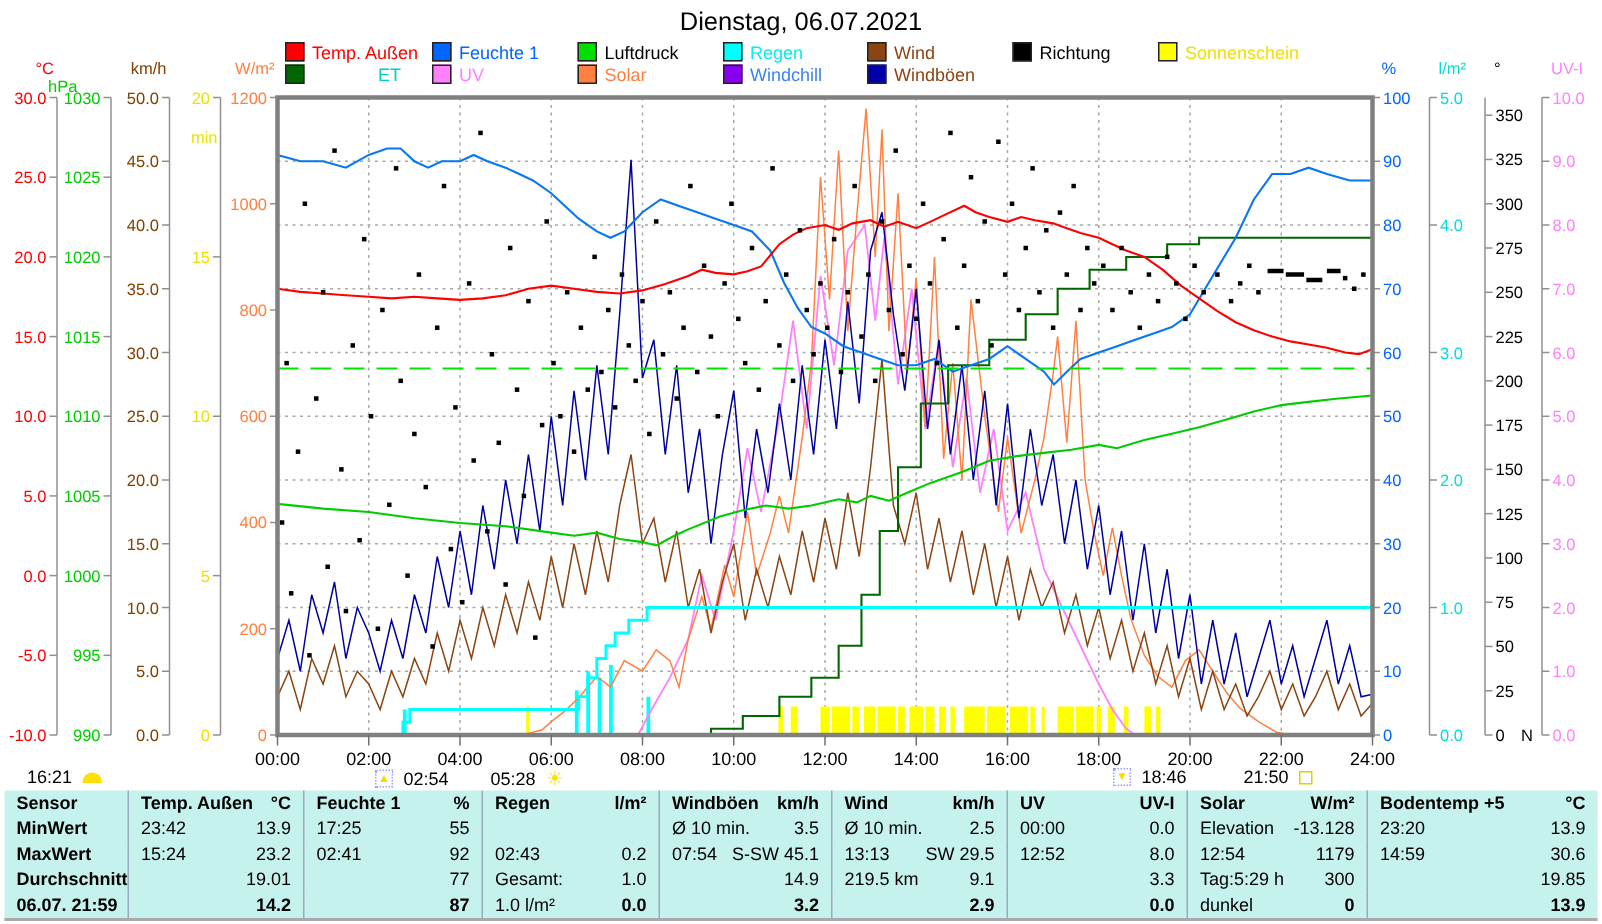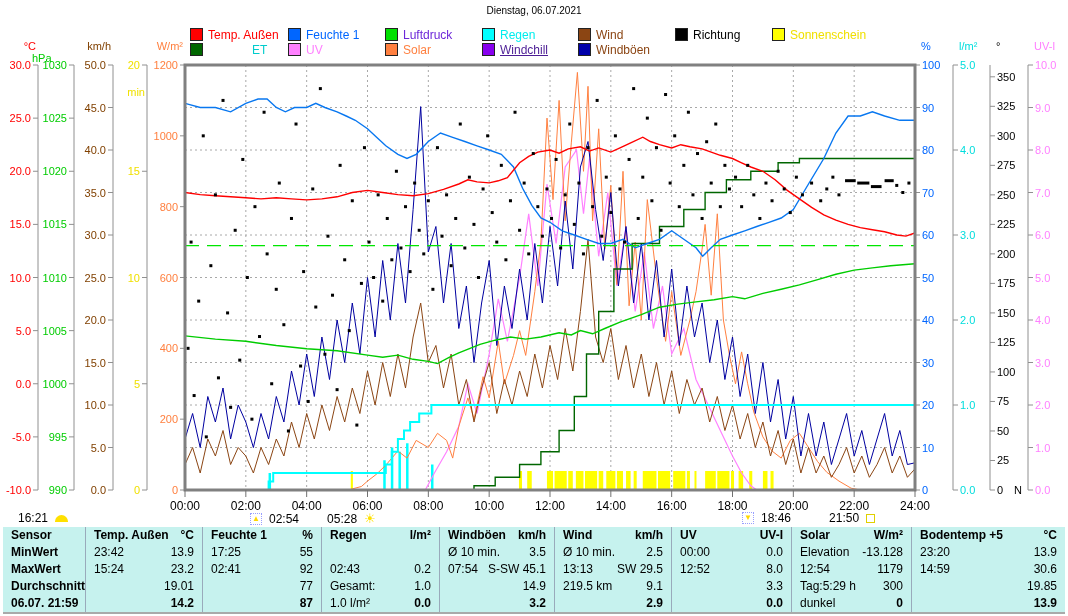--- a/index.html
+++ b/index.html
@@ -1,18 +1,18 @@
 <!DOCTYPE html>
 <html><head>
 <meta charset="utf-8">
 <style>
   html,body{margin:0;padding:0;background:#fff;}
   #app{position:relative;width:1068px;height:616px;background:#fff;overflow:hidden;
        font-family:"Liberation Sans",sans-serif;color:#000;}
-  #title{position:absolute;top:5px;left:0;width:100%;text-align:center;font-size:10px;}
+  #title{position:absolute;top:5px;left:0;width:100%;text-align:center;font-size:17px;}
   .leg-item{position:absolute;height:13px;display:flex;align-items:center;font-size:12px;white-space:nowrap;}
   .leg-box{display:inline-block;width:11px;height:11px;border:1px solid #222;margin-right:5px;flex:0 0 auto;}
   .unit-label{position:absolute;font-size:11px;white-space:nowrap;}
   svg text{font-family:"Liberation Sans",sans-serif;}
   .xlab{font-size:12px;fill:#000;}
   .ticklab{font-size:11px;}
   .marker{position:absolute;top:511px;font-size:12px;white-space:nowrap;display:flex;align-items:center;gap:7px;}
   .mk-box{display:inline-flex;width:10px;height:10px;border:1px dotted #99a0ff;align-items:center;justify-content:center;
           font-size:8px;color:#ffd700;line-height:1;}
   .mk-sun{color:#ffe000;font-size:13px;}
@@ -37,21 +37,21 @@
       <div class="leg-item" style="left: 190px; top: 28px;">
         <span class="leg-box" style="background: rgb(255, 0, 0);"></span>
         <span style="color: rgb(255, 0, 0);">Temp. Außen</span>
       </div>
       <div class="leg-item" style="left: 288px; top: 28px;">
         <span class="leg-box" style="background: rgb(0, 102, 255);"></span>
         <span style="color: rgb(0, 102, 255);">Feuchte 1</span>
       </div>
       <div class="leg-item" style="left: 385px; top: 28px;">
         <span class="leg-box" style="background: rgb(0, 224, 0);"></span>
-        <span style="color: #6d28d9;">Luftdruck</span>
+        <span style="color: #000000;">Luftdruck</span>
       </div>
       <div class="leg-item" style="left: 482px; top: 28px;">
         <span class="leg-box" style="background: rgb(0, 255, 255);"></span>
         <span style="color: rgb(0, 238, 238);">Regen</span>
       </div>
       <div class="leg-item" style="left: 578px; top: 28px;">
         <span class="leg-box" style="background: rgb(139, 69, 19);"></span>
         <span style="color: rgb(139, 69, 19);">Wind</span>
       </div>
       <div class="leg-item" style="left: 675px; top: 28px;">
@@ -69,21 +69,21 @@
       <div class="leg-item" style="left: 288px; top: 43px;">
         <span class="leg-box" style="background: rgb(255, 128, 255);"></span>
         <span style="color: rgb(255, 128, 255);">UV</span>
       </div>
       <div class="leg-item" style="left: 385px; top: 43px;">
         <span class="leg-box" style="background: rgb(255, 128, 64);"></span>
         <span style="color: rgb(255, 128, 64);">Solar</span>
       </div>
       <div class="leg-item" style="left: 482px; top: 43px;">
         <span class="leg-box" style="background: rgb(136, 0, 238);"></span>
-        <span style="color: #4c1d95; text-decoration: underline;">Windchill</span>
+        <span style="color: #3b82f6;">Windchill</span>
       </div>
       <div class="leg-item" style="left: 578px; top: 43px;">
         <span class="leg-box" style="background: rgb(0, 0, 170);"></span>
         <span style="color: rgb(139, 69, 19);">Windböen</span>
       </div>
     </div>
   <div id="units">
       <span class="unit-label" style="color: rgb(255, 0, 0); left: -4px; width: 40px; text-align: right; top: 40px;">°C</span>
       <span class="unit-label" style="color: rgb(0, 204, 0); left: 32px; width: 40px; text-align: left; top: 52px;">hPa</span>
       <span class="unit-label" style="color: rgb(128, 64, 0); left: 71px; width: 40px; text-align: right; top: 40px;">km/h</span>

